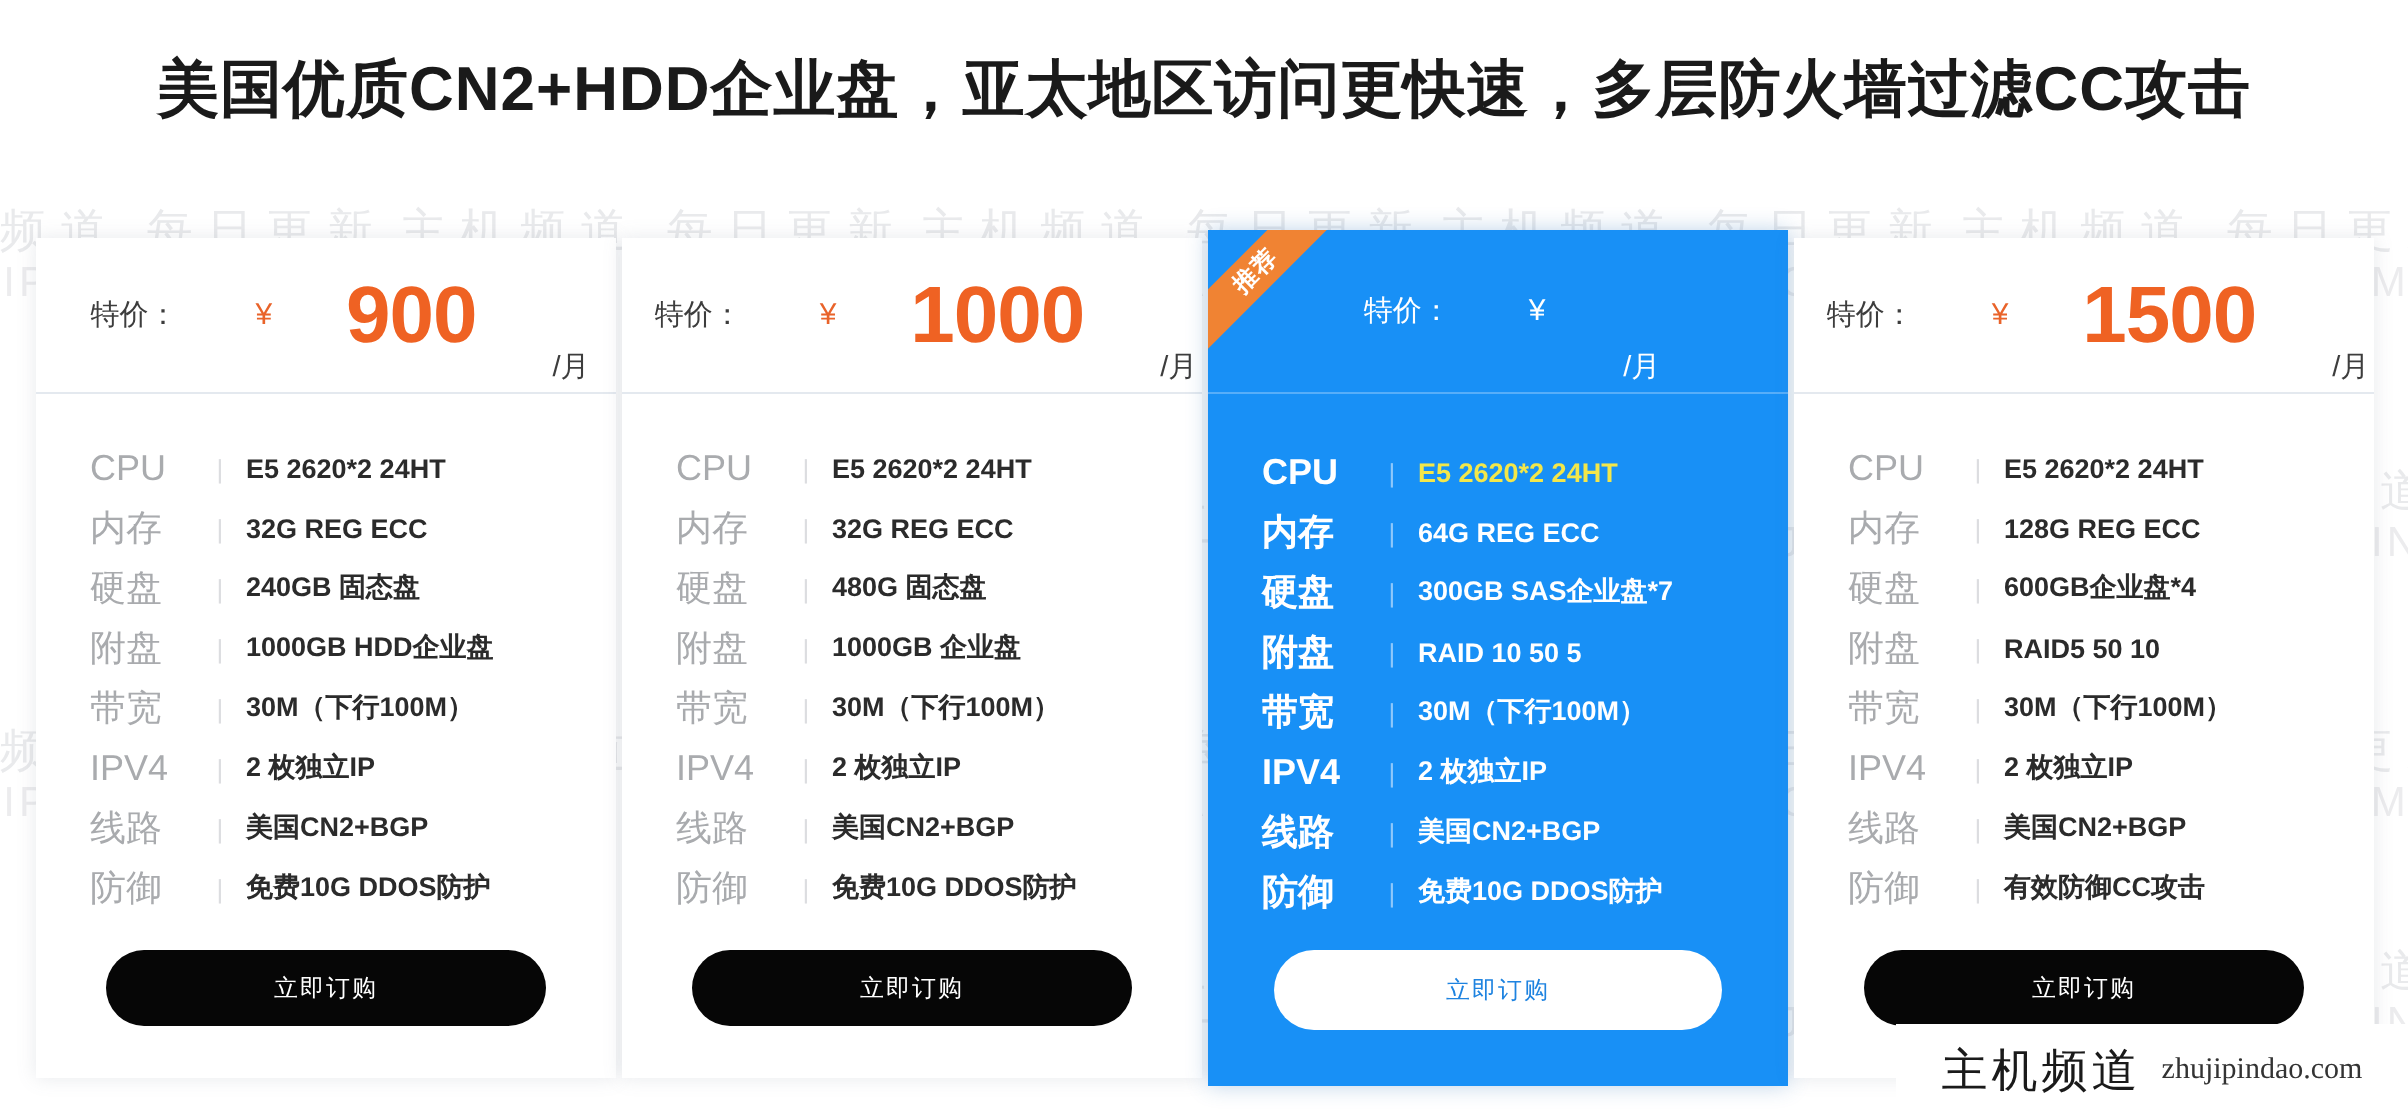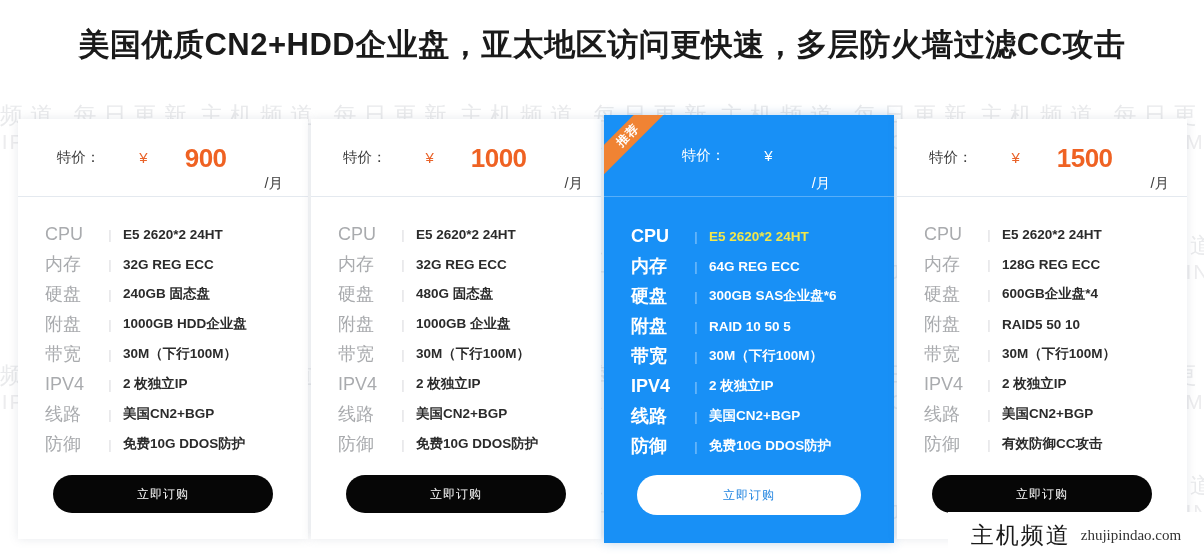--- a/index.html
+++ b/index.html
@@ -123,21 +123,21 @@
     font-weight: 500;
   }
   .price-yen {
     font-size: 15px;
     color: #e9632a;
     margin-left: 3px;
     margin-right: 1px;
     font-weight: 500;
   }
   .price-amount {
-    font-size: 26px;
+    font-size: 40px;
     font-weight: bold;
     color: #ef6223;
     letter-spacing: -0.5px;
     line-height: 1;
   }
   .price-unit {
     font-size: 14.5px;
     color: #3d3d3d;
     margin-left: 2px;
     align-self: flex-end;
@@ -405,21 +405,21 @@
           <span class="spec-value accent">E5 2620*2 24HT</span>
         </div>
         <div class="spec-row">
           <span class="spec-label">内存</span>
           <span class="spec-sep">|</span>
           <span class="spec-value">64G REG ECC</span>
         </div>
         <div class="spec-row">
           <span class="spec-label">硬盘</span>
           <span class="spec-sep">|</span>
-          <span class="spec-value">300GB SAS企业盘*6</span>
+          <span class="spec-value">300GB SAS企业盘*7</span>
         </div>
         <div class="spec-row">
           <span class="spec-label">附盘</span>
           <span class="spec-sep">|</span>
           <span class="spec-value">RAID 10 50 5</span>
         </div>
         <div class="spec-row">
           <span class="spec-label">带宽</span>
           <span class="spec-sep">|</span>
           <span class="spec-value">30M（下行100M）</span>

